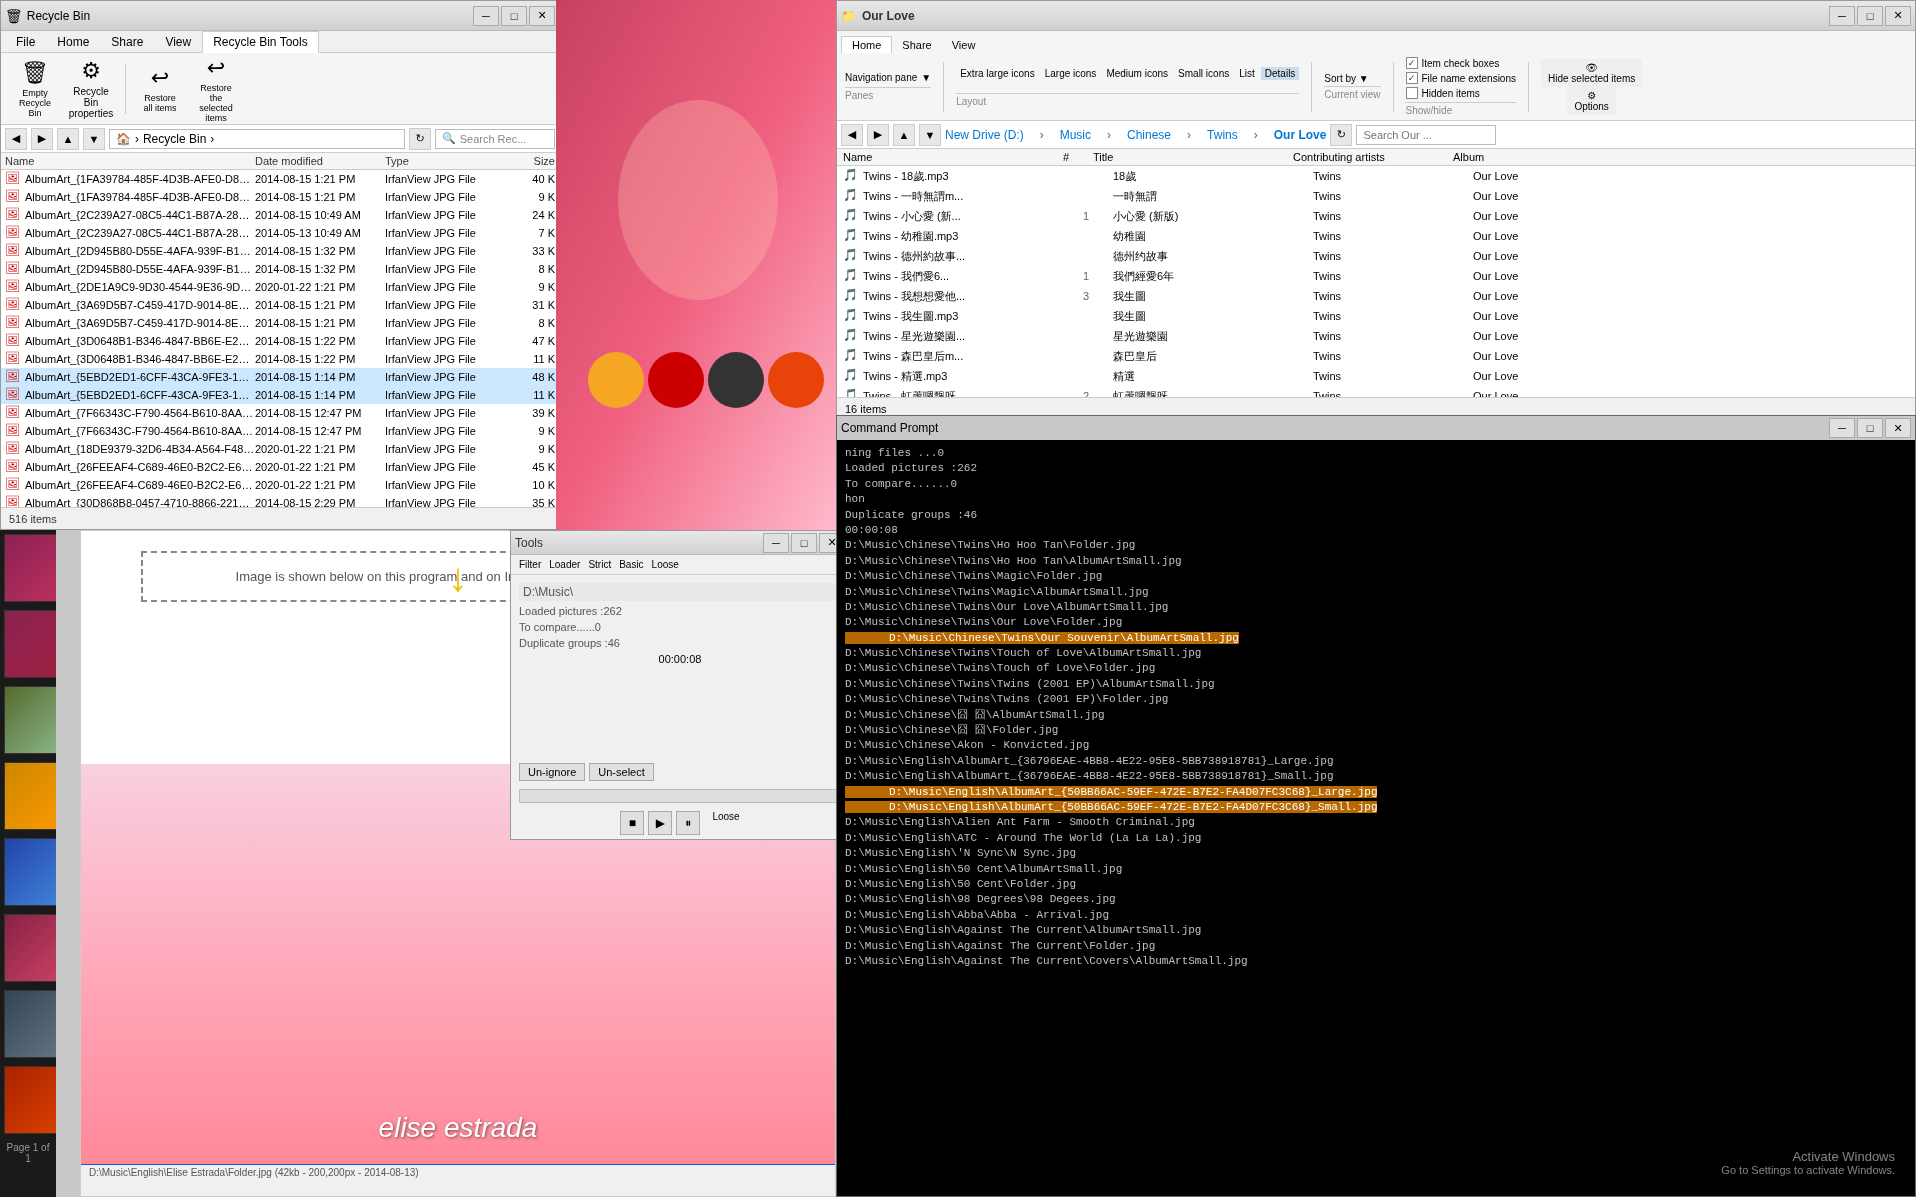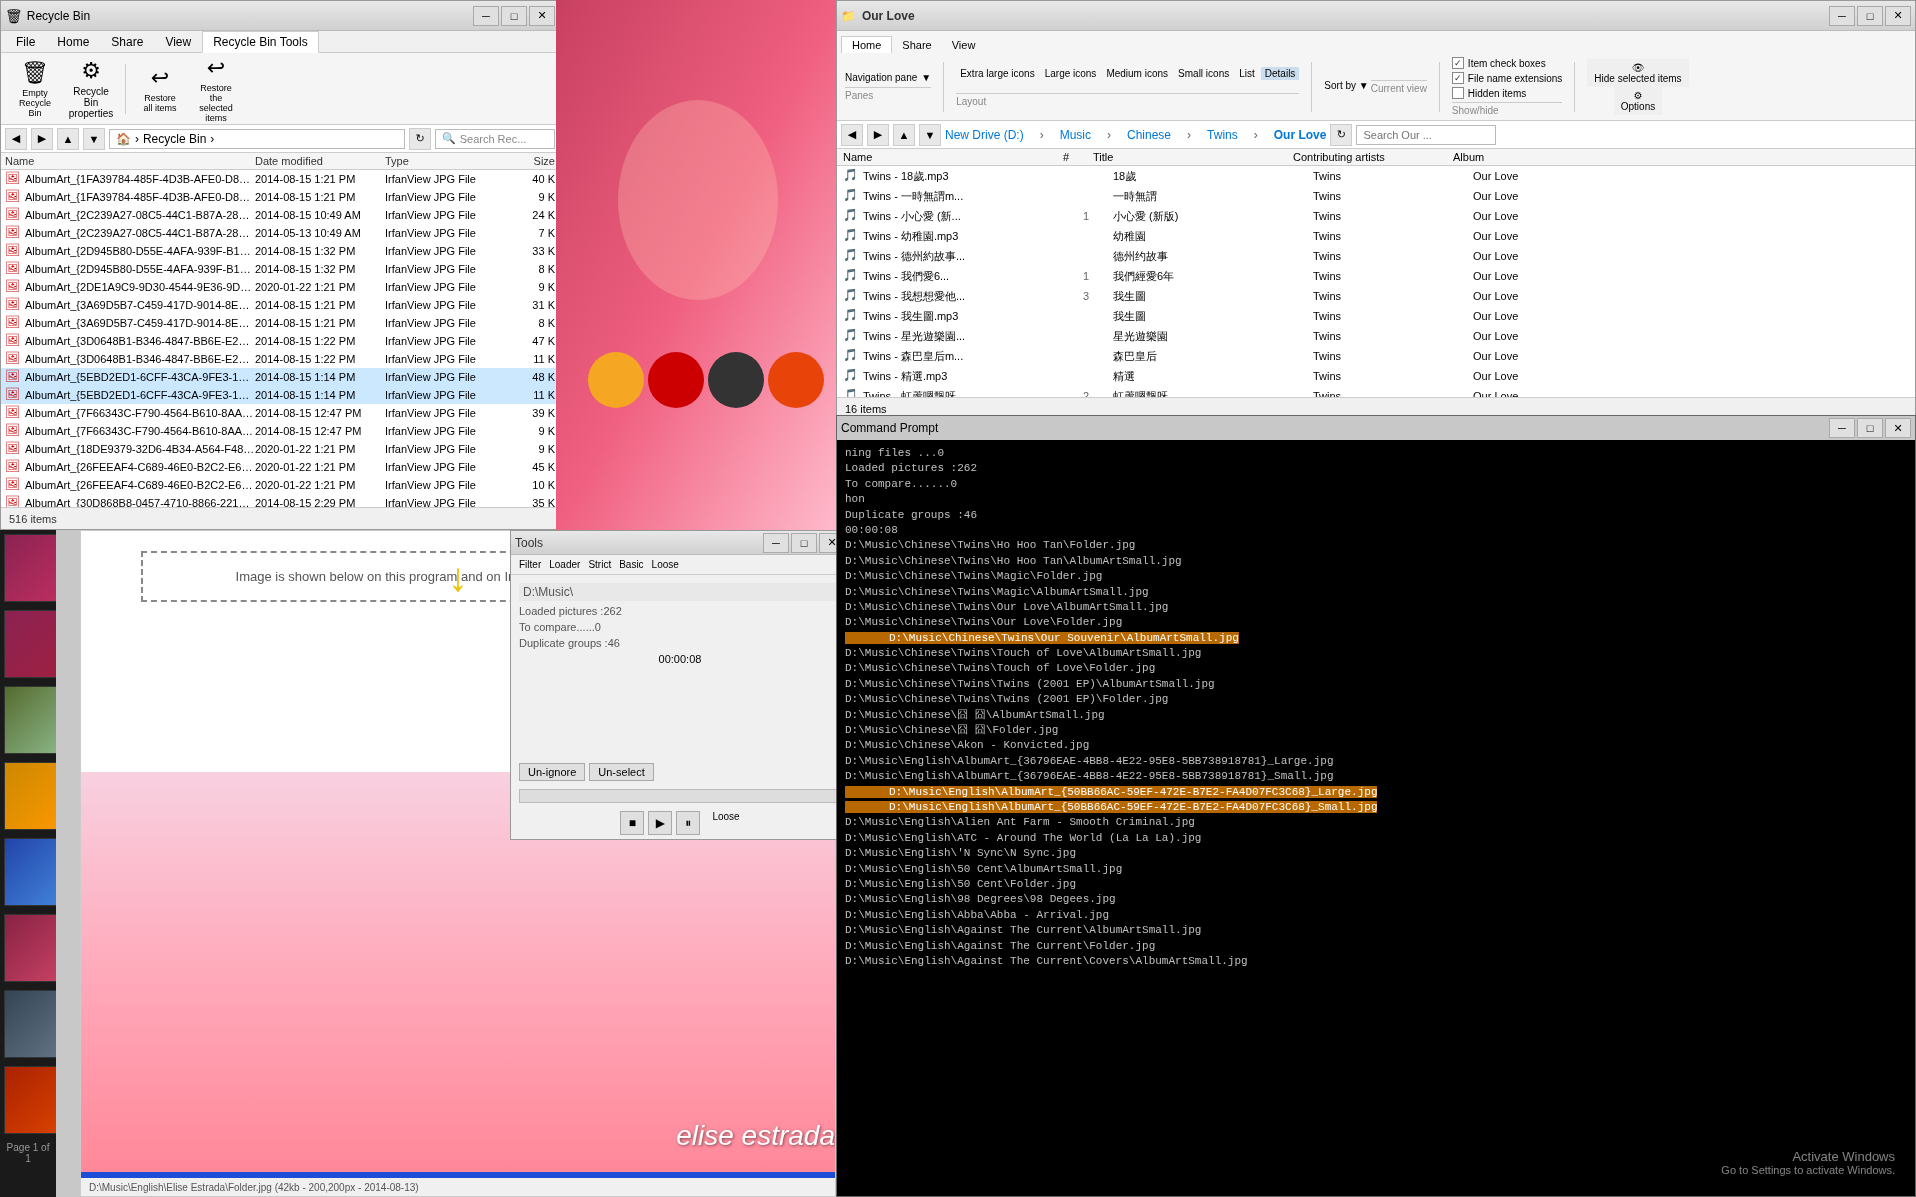--- a/index.html
+++ b/index.html
@@ -132,25 +132,25 @@
       overflow: hidden; position: relative;
     }
     .annotation-box {
       position: absolute; top: 20px; left: 60px; right: 60px;
       border: 2px dashed #888; padding: 16px; text-align: center; font-size: 13px; color: #555;
     }
     .arrow-down { font-size: 40px; color: #f0c000; position: absolute; bottom: 0; left: 50%; transform: translateX(-50%); }
     .elise-image {
       width: 100%; height: 400px;
       background: linear-gradient(to bottom, #f8e0e8 0%, #ffe0f0 40%, #ff99aa 100%);
-      display: flex; align-items: flex-end; justify-content: flex-end;
+      display: flex; align-items: flex-end; justify-content: center;
       position: relative;
     }
     .elise-text { font-size: 28px; color: #fff; font-style: italic; text-shadow: 1px 1px 3px rgba(0,0,0,0.5); margin-bottom: 20px; }
-    .image-caption { height: 24px; background: #f0f0f0; border-top: 6px solid #1d4ed8; font-size: 10px; color: #555; padding: 2px 8px; display: flex; align-items: center; }
+    .image-caption { height: 32px; background: #f0f0f0; border-top: 1px solid #1d4ed8; font-size: 10px; color: #555; padding: 2px 8px; display: flex; }
 
     
     #cmd-window {
       position: absolute; top: 415px; left: 836px; width: 1080px; height: 782px;
       background: #000; display: flex; flex-direction: column;
       border: 1px solid #666;
     }
     .cmd-titlebar {
       height: 24px; background: #c8c8c8;
       display: flex; align-items: center; justify-content: space-between;
@@ -467,21 +467,21 @@
           <span class="layout-opt">Extra large icons</span>
           <span class="layout-opt">Large icons</span>
           <span class="layout-opt">Medium icons</span>
           <span class="layout-opt">Small icons</span>
           <span class="layout-opt">List</span>
           <span class="layout-opt" style="background:#cde;">Details</span>
         </div>
         <span style="font-size:10px;color:#888;border-top:1px solid #ccc;padding-top:2px;">Layout</span>
       </div>
       <div style="width:1px;height:50px;background:#ccc;margin:0 4px;"></div>
-      <div style="display:flex;flex-direction:row;gap:2px;">
+      <div style="display:flex;flex-direction:column;gap:2px;">
         <div style="display:flex;gap:4px;font-size:10px;">
           <span>Sort by ▼</span>
         </div>
         <span style="font-size:10px;color:#888;border-top:1px solid #ccc;padding-top:2px;">Current view</span>
       </div>
       <div style="width:1px;height:50px;background:#ccc;margin:0 4px;"></div>
       <div style="display:flex;flex-direction:column;gap:3px;font-size:10px;">
         <div class="cb-group">
           <div class="cb-box cb-checked"></div>
           <span>Item check boxes</span>

